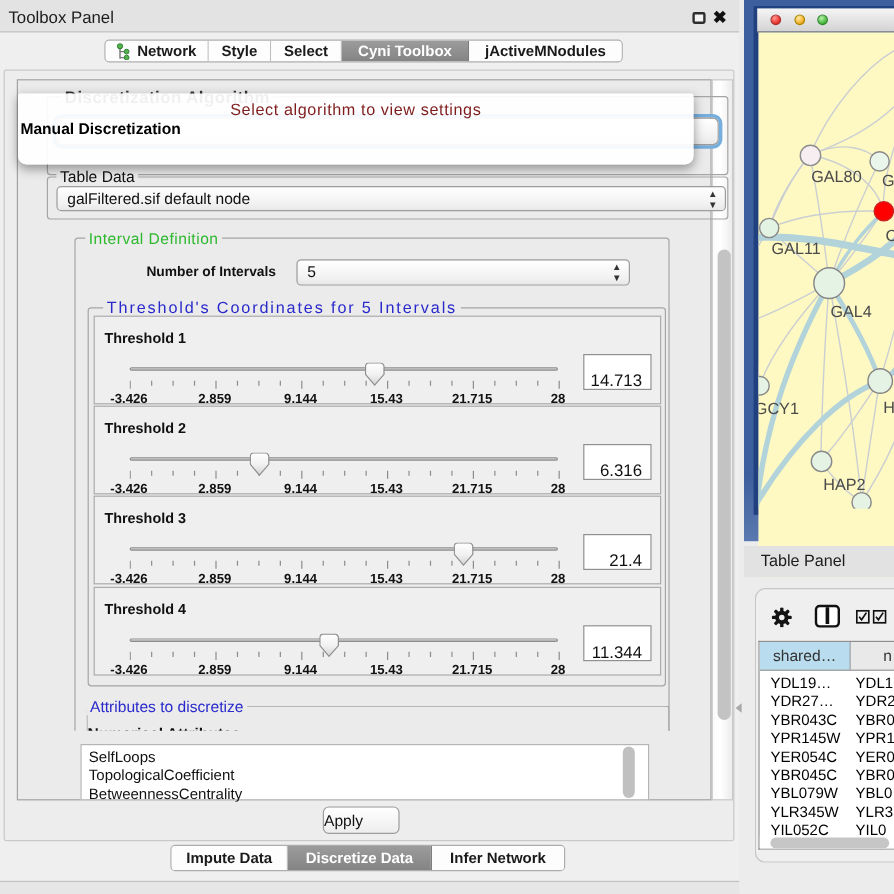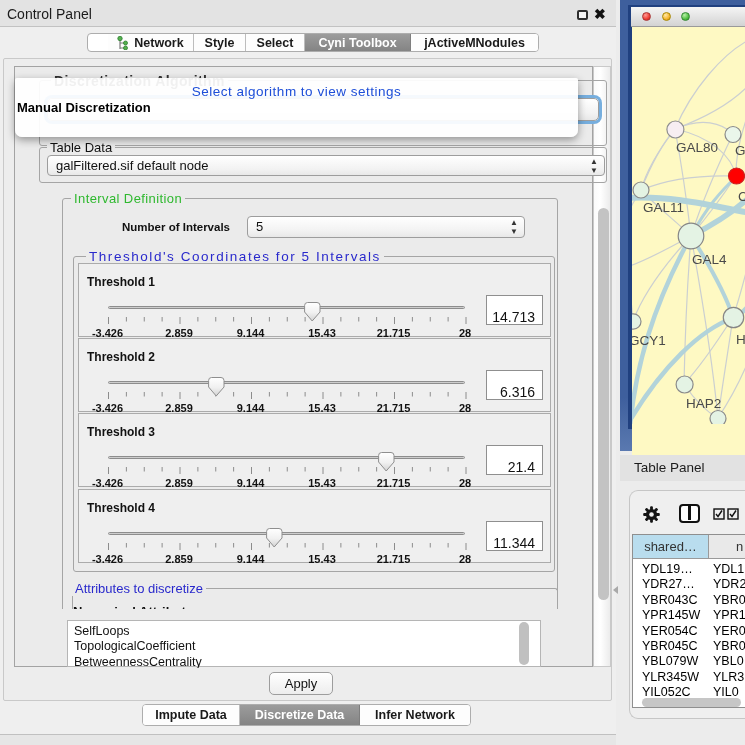--- a/index.html
+++ b/index.html
@@ -13,21 +13,21 @@
   #ltitle .t { position:absolute; left:7px; top:6px; font-size:14px; color:#1c1c1c; }
   #btn-sq { left:577px; top:10px; width:11px; height:10px; border:2px solid #2e2e2e; border-radius:2px; background:#f4f4f4; }
   #btn-x { left:594px; top:6px; font-size:14px; font-weight:900; color:#111; }
 
   
   .seg { display:flex; border:1px solid #adadad; border-radius:4px; background:#fff; overflow:hidden; }
   .seg .sg { display:flex; align-items:center; justify-content:center; font-size:12.5px; font-weight:bold; color:#1a1a1a; border-right:1px solid #bdbdbd; background:#fdfdfd; white-space:nowrap; }
   .seg .sg:last-child { border-right:none; }
   .seg .sel { background:linear-gradient(#9c9c9c,#848484); color:#fff; border-right:1px solid #7e7e7e; }
 
-  #toptabs { left:87px; top:33px; height:19px;padding-left:20px; }
+  #toptabs { left:87px; top:33px; height:19px; }
   #bottabs { left:142px; top:704px; height:21.5px; }
 
   
   #opanel { left:3px; top:58px; width:609px; height:643px; border:1px solid #c9c9c9; background:#ededed; border-radius:2px; }
   #viewport { left:14px; top:66px; width:579px; height:601px; border:1px solid #a3a3a3; background:#ebebeb; overflow:hidden; }
   #vscroll { left:593px; top:66px; width:18px; height:601px; background:linear-gradient(90deg,#fafafa,#ffffff 40%,#ececec); border:1px solid #c9c9c9; }
   #vthumb { left:598px; top:208px; width:11px; height:392px; background:#c3c3c3; border-radius:6px; }
 
   .group { position:absolute; border:1px solid #a5a5a5; border-radius:3px; }
   .gtitle { position:absolute; top:-8px; font-size:13px; background:#ebebeb; padding:0 3px; }
@@ -43,25 +43,25 @@
   .vbox { position:absolute; left:407px; top:31px; width:57px; height:30px; background:#fff; border:1px solid #8f8f8f; font-size:14px; color:#111; text-align:right; padding:13px 7px 0 0; }
   .knob { position:absolute; top:38px; width:17px; height:20px; z-index:2; }
   .slbl { position:absolute; top:63px; font-size:11px; font-weight:bold; color:#111; transform:translateX(-50%); }
 
   
   #numlist { left:67px; top:620px; width:474px; height:47px; background:#fff; border:1px solid #b5b5b5; font-size:13px; color:#111; }
   #numlist { font-size:12.5px; padding-top:3px; } #numlist div { padding:0 0 0 6px; line-height:15.4px; } 
   #lthumb { left:519px; top:622px; width:10px; height:43px; background:#c0c0c0; border-radius:5px; }
 
   #applyrow { left:15px; top:668px; width:578px; height:31px; background:#ededed; }
-  #applybtn { left:269px; top:672px; width:64px; height:23px; background:linear-gradient(#ffffff,#ededed); border:1px solid #9d9d9d; border-radius:5px; font-size:13px; color:#111; text-align:center; line-height:21px; }
+  #applybtn { left:269px; top:672px; width:64px; height:23px; background:linear-gradient(#ffffff,#ededed); border:1px solid #9d9d9d; border-radius:5px; font-size:13px; color:#111; text-align:left; line-height:21px; }
 
   
   #dpopup { left:15px; top:78px; width:563px; height:59px; background:rgba(255,255,255,0.93); border-radius:2px 2px 7px 7px; box-shadow:0 3px 9px rgba(0,0,0,0.38); }
-  #dpopup .r1 { position:absolute; left:0; right:0; top:6px; text-align:center; font-size:13.5px; color:#1d4ed8; letter-spacing:0.5px; }
+  #dpopup .r1 { position:absolute; left:0; right:0; top:6px; text-align:center; font-size:13.5px; color:#7f1d1d; letter-spacing:0.5px; }
   #dpopup .r2 { position:absolute; left:2px; top:22px; font-size:13px; font-weight:bold; color:#000; }
   #dpopup .r3 { position:absolute; left:2px; top:40px; font-size:12.8px; color:#000; }
 
   
   #bluebg { left:620px; top:0; width:125px; height:451px; background:linear-gradient(#3e5f9d 0%, #3e5f9d 88%, #4c6ca6 94%, #5a79b0 100%); }
   #netwin-border { left:628px; top:5px; width:117px; height:424px; background:#20407f; }
   #nettitle { left:631px; top:7px; width:114px; height:20px; background:linear-gradient(#f5f5f5,#d3d3d3); border-bottom:1px solid #9a9a9a; }
   .tl { position:absolute; top:12px; width:9px; height:9px; border-radius:50%; }
   #tl-r { left:642px; background:radial-gradient(circle at 35% 30%, #ff9a94, #ee3c33 60%, #b01b14); border:0.5px solid #a33; }
   #tl-y { left:662px; background:radial-gradient(circle at 35% 30%, #ffe9a8, #f5b52e 60%, #c07d0a); border:0.5px solid #a80; }
@@ -81,21 +81,21 @@
   .grow .c2 { position:absolute; left:80px; top:0; }
   #hscroll { position:absolute; left:0; top:162px; width:113px; height:12px; background:#fff; }
   #hthumb { position:absolute; left:9px; top:1px; width:99px; height:9px; background:#c6c6c6; border-radius:5px; }
 
   #splitarrow { left:613px; top:586px; width:0; height:0; border-top:4px solid transparent; border-bottom:4px solid transparent; border-right:5px solid #a9a9a9; }
 </style>
 </head>
 <body>
 <div id="lwin" class="abs"></div>
 <div id="ltitle" class="abs">
-    <span class="t">Control Panel</span>
+    <span class="t">Toolbox Panel</span>
   </div>
 <div id="btn-sq" class="abs"></div>
 <div id="btn-x" class="abs">✖</div>
 
 <div id="opanel" class="abs"></div>
 <div id="viewport" class="abs"></div>
 <div id="vscroll" class="abs"></div>
 <div id="vthumb" class="abs"></div>
 
 <div id="content" class="abs" style="left:30px; top:66px; width:579px; height:543px; overflow:hidden;">

